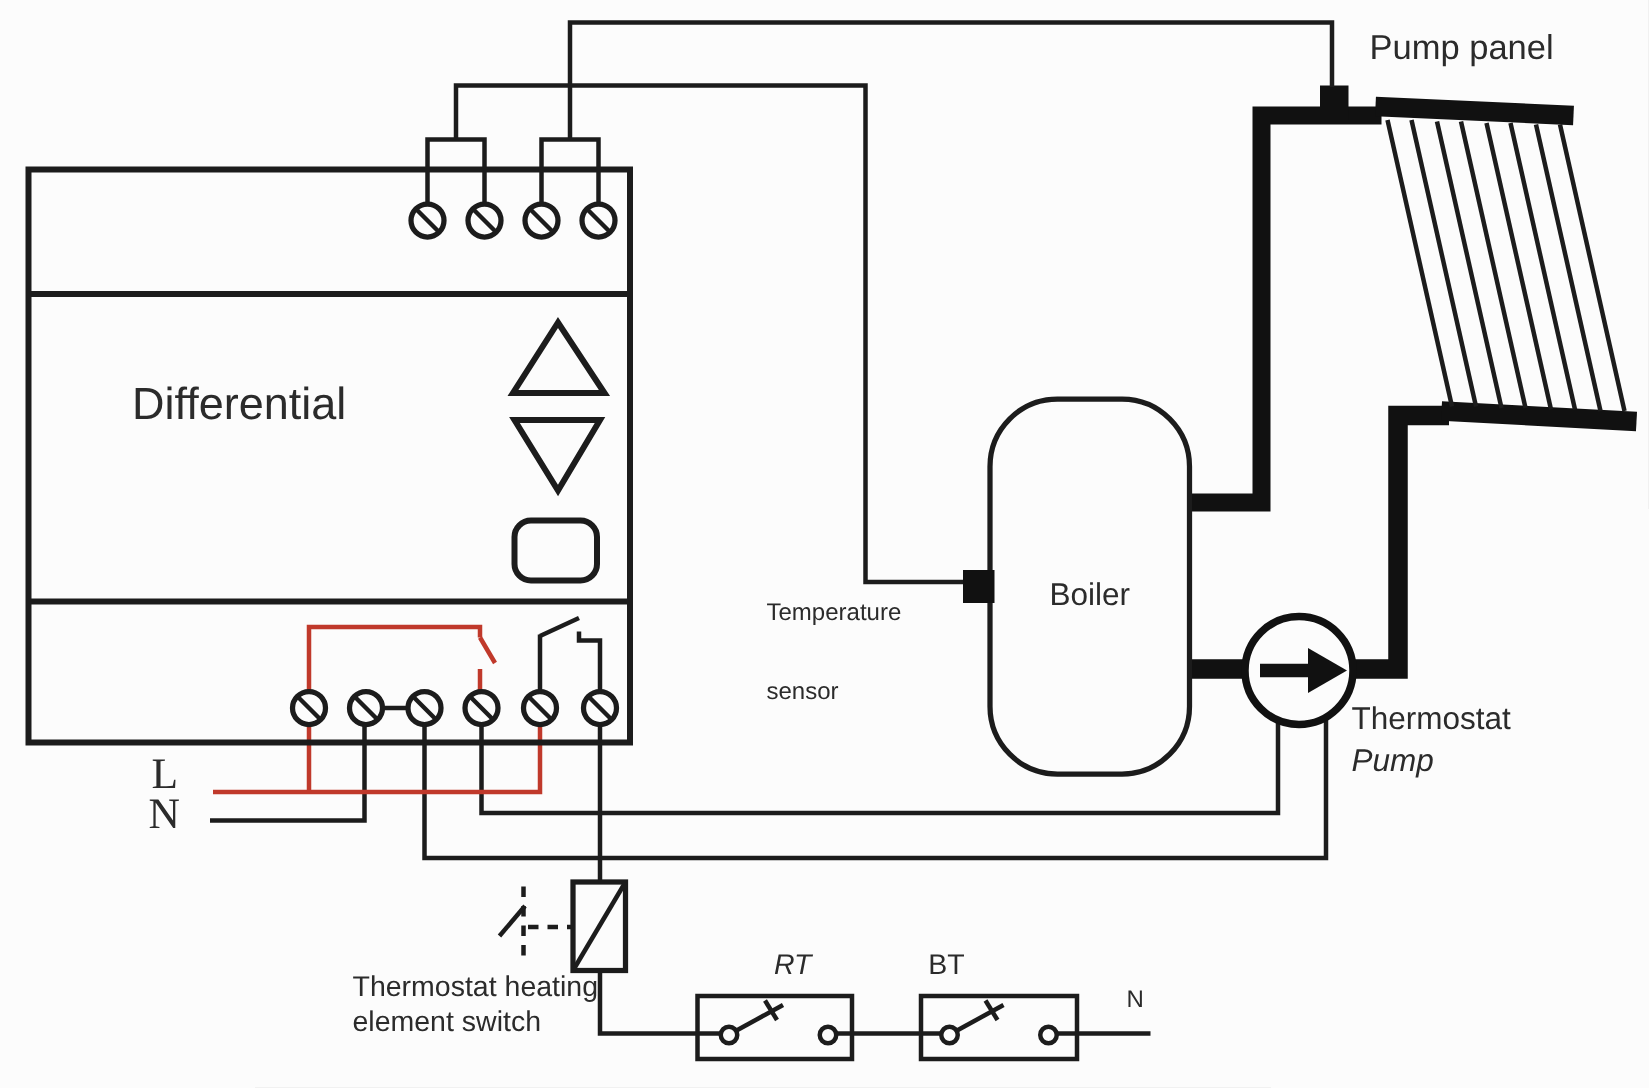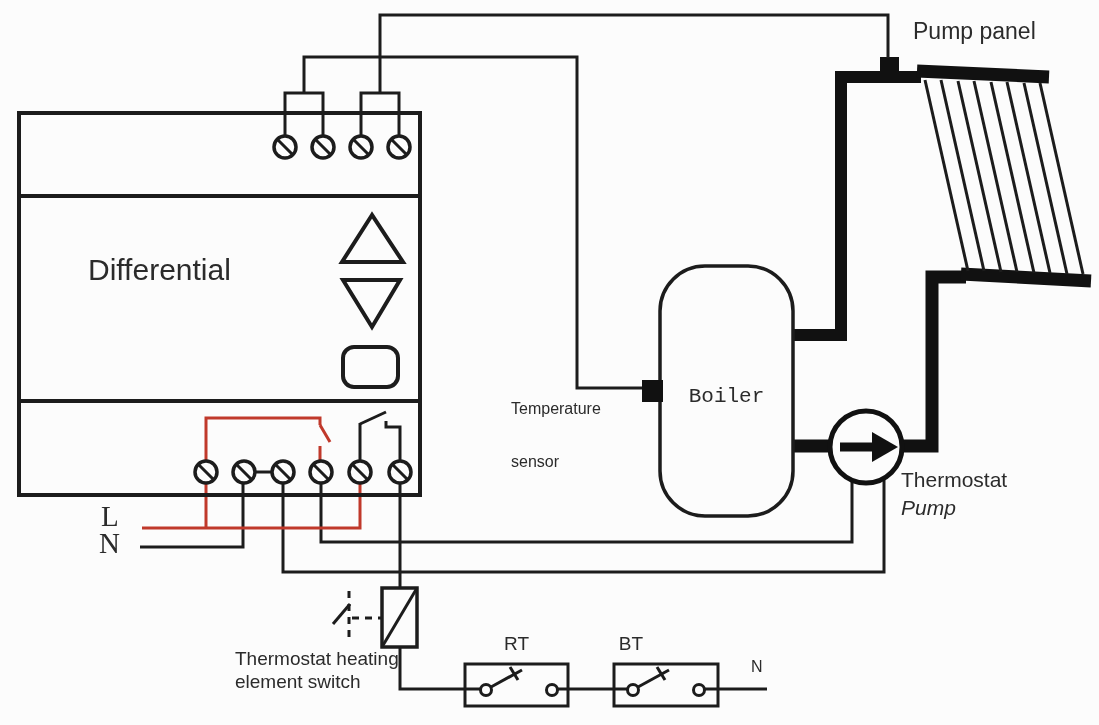--- a/index.html
+++ b/index.html
@@ -185,29 +185,29 @@
   </svg>
 
 
   <div class="lbl f23" style="left:913px;top:19px;">Pump panel</div>
 
   <div class="lbl f30" style="left:88px;top:254px;">Differential</div>
 
   <div class="lbl f22" style="left:511px;top:401px;">Temperature</div>
   <div class="lbl f22" style="left:511px;top:435px;margin-top:19px;">sensor</div>
 
-  <div class="lbl f21 ctr" style="left:660px;top:386px;width:133px;font-family:Liberation Mono, monospace;">Boiler</div>
+  <div class="lbl f21 ctr" style="left:660px;top:386px;width:133px;">Boiler</div>
 
   <div class="lbl f21" style="left:901px;top:469px;">Thermostat</div>
   <div class="lbl f21" style="left:901px;top:497px;font-style:italic;">Pump</div>
 
   <div class="lbl serif" style="left:101px;top:501px;">L</div>
   <div class="lbl serif" style="left:99px;top:528px;">N</div>
 
   <div class="lbl f19" style="left:235px;top:649px;">Thermostat heating</div>
   <div class="lbl f19" style="left:235px;top:672px;">element switch</div>
 
-  <div class="lbl f19 ctr" style="left:465px;top:634px;width:103px;">RT</div>
+  <div class="lbl f19 ctr" style="left:477px;top:634px;width:103px;font-style:italic;">RT</div>
   <div class="lbl f19 ctr" style="left:579px;top:634px;width:104px;">BT</div>
 
   <div class="lbl f22" style="left:751px;top:659px;">N</div>
 
 </div>
 
 </body></html>

